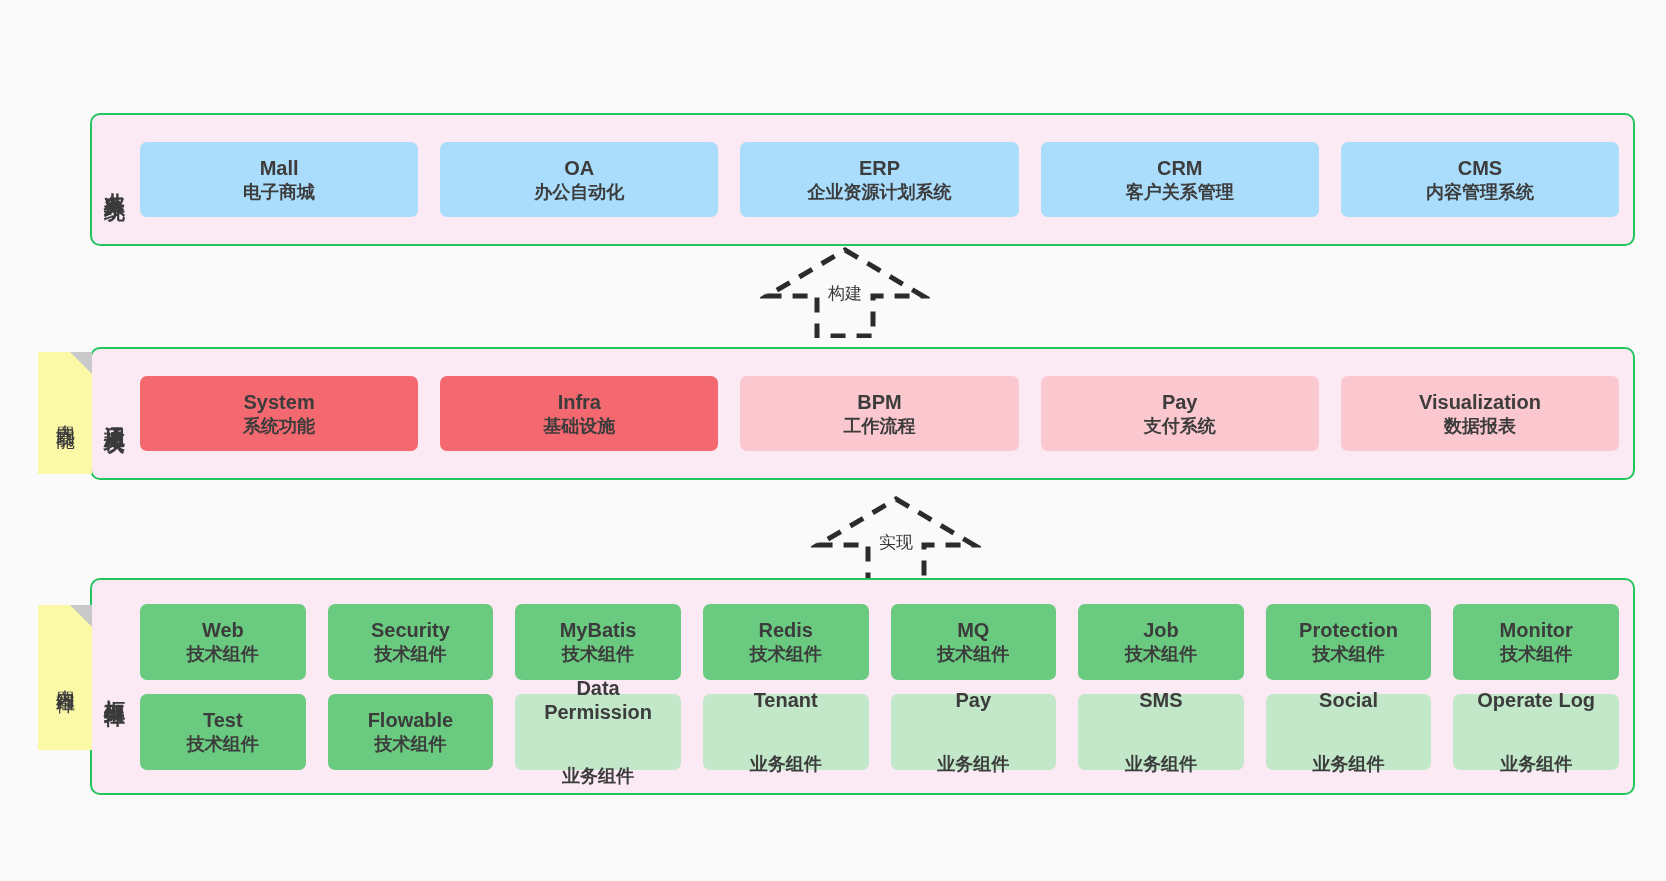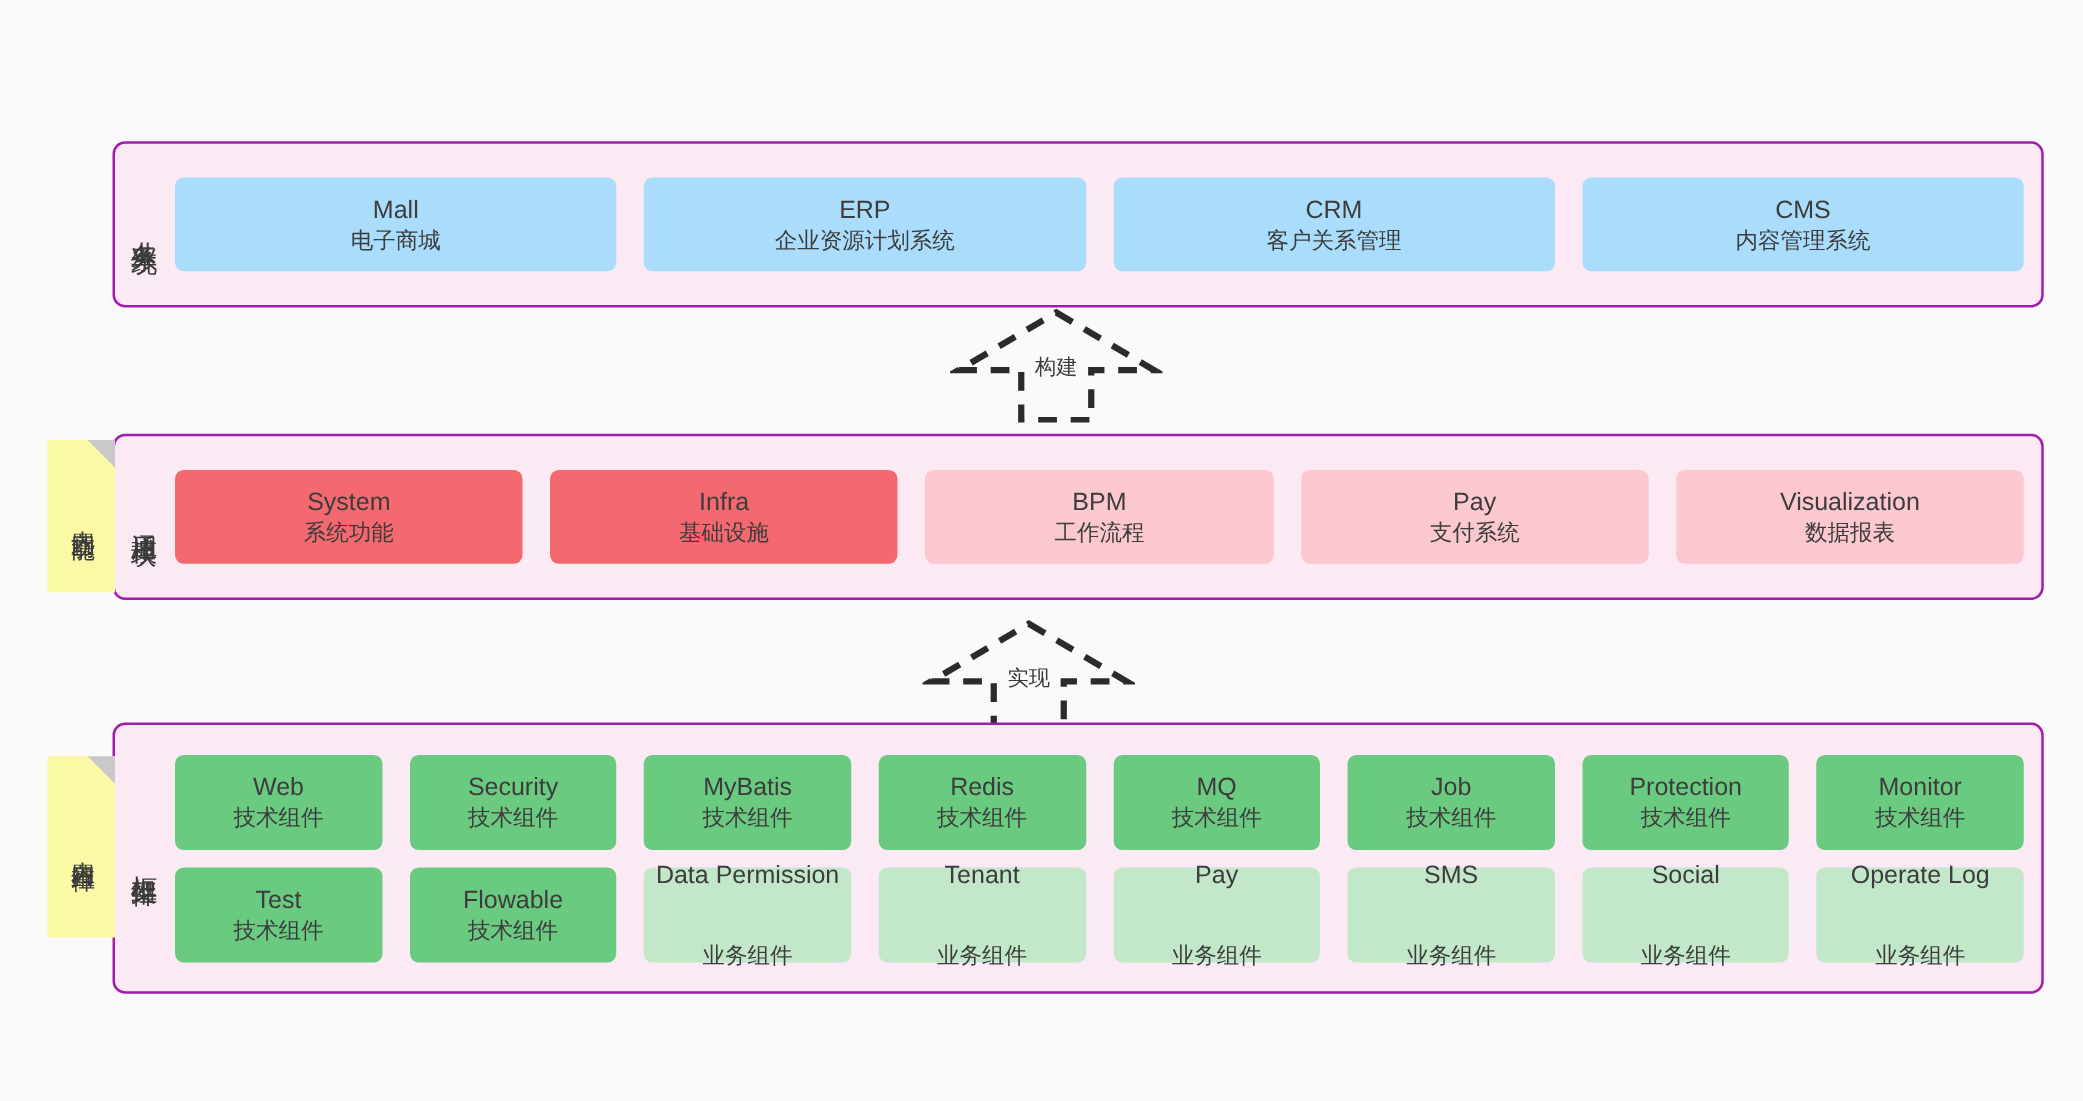--- a/index.html
+++ b/index.html
@@ -18,25 +18,26 @@
 
   .canvas {
     position: absolute;
     inset: 0;
   }
 
   
   .layer {
     position: absolute;
     background: #fbeaf4;
-    border: 2px solid #a21caf;
+    border: 2px solid #22c55e;
     border-radius: 10px;
     box-sizing: border-box;
     display: flex;
     align-items: stretch;
+    font-weight: bold;
   }
 
   .layer-title {
     width: 44px;
     flex: 0 0 44px;
     display: flex;
     align-items: center;
     justify-content: center;
     font-size: 21px;
     line-height: 1.18;
@@ -141,34 +142,38 @@
     left: 50%;
     transform: translateX(-50%);
     top: 36px;
     font-size: 17px;
     color: #3a3a3a;
     background: transparent;
     white-space: nowrap;
     user-select: none;
   }
   #arrow-build { left: 760px; top: 246px; }
-  #arrow-impl  { left: 738px; top: 495px; }
+  #arrow-impl  { left: 811px; top: 495px; }
 </style>
 </head>
 <body>
 
 <div class="canvas">
 
   <div class="layer" id="layer-business">
     <div class="layer-title">业务系统</div>
     <div class="layer-body">
       <div class="row">
         <div class="node blue">
           <span class="en">Mall</span>
           <span class="cn">电子商城</span>
+        </div>
+        <div class="node blue">
+          <span class="en">OA</span>
+          <span class="cn">办公自动化</span>
         </div>
         <div class="node blue">
           <span class="en">ERP</span>
           <span class="cn">企业资源计划系统</span>
         </div>
         <div class="node blue">
           <span class="en">CRM</span>
           <span class="cn">客户关系管理</span>
         </div>
         <div class="node blue">

